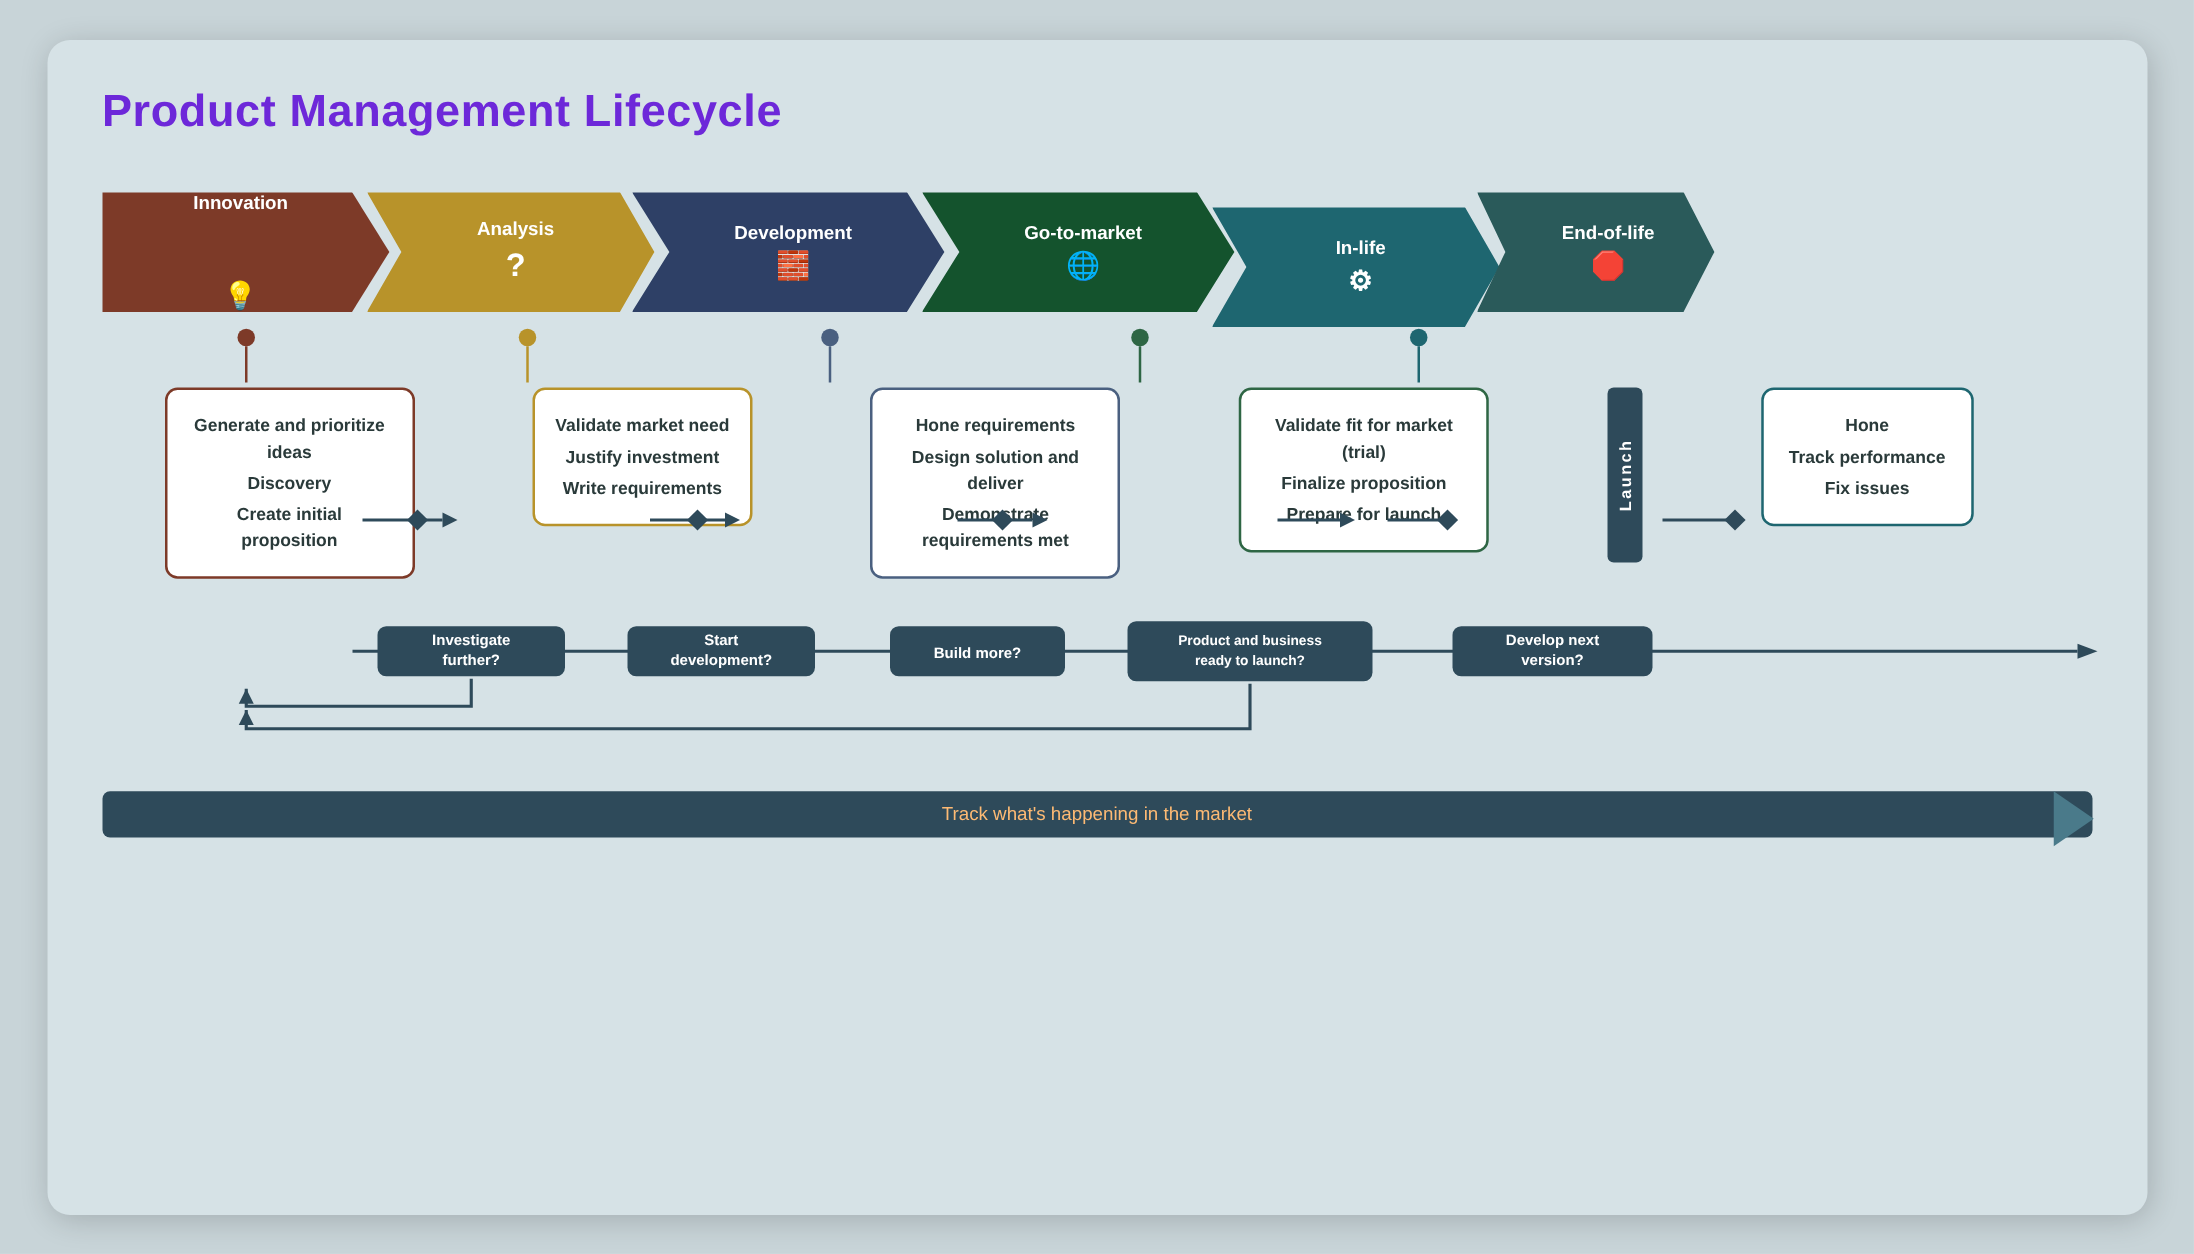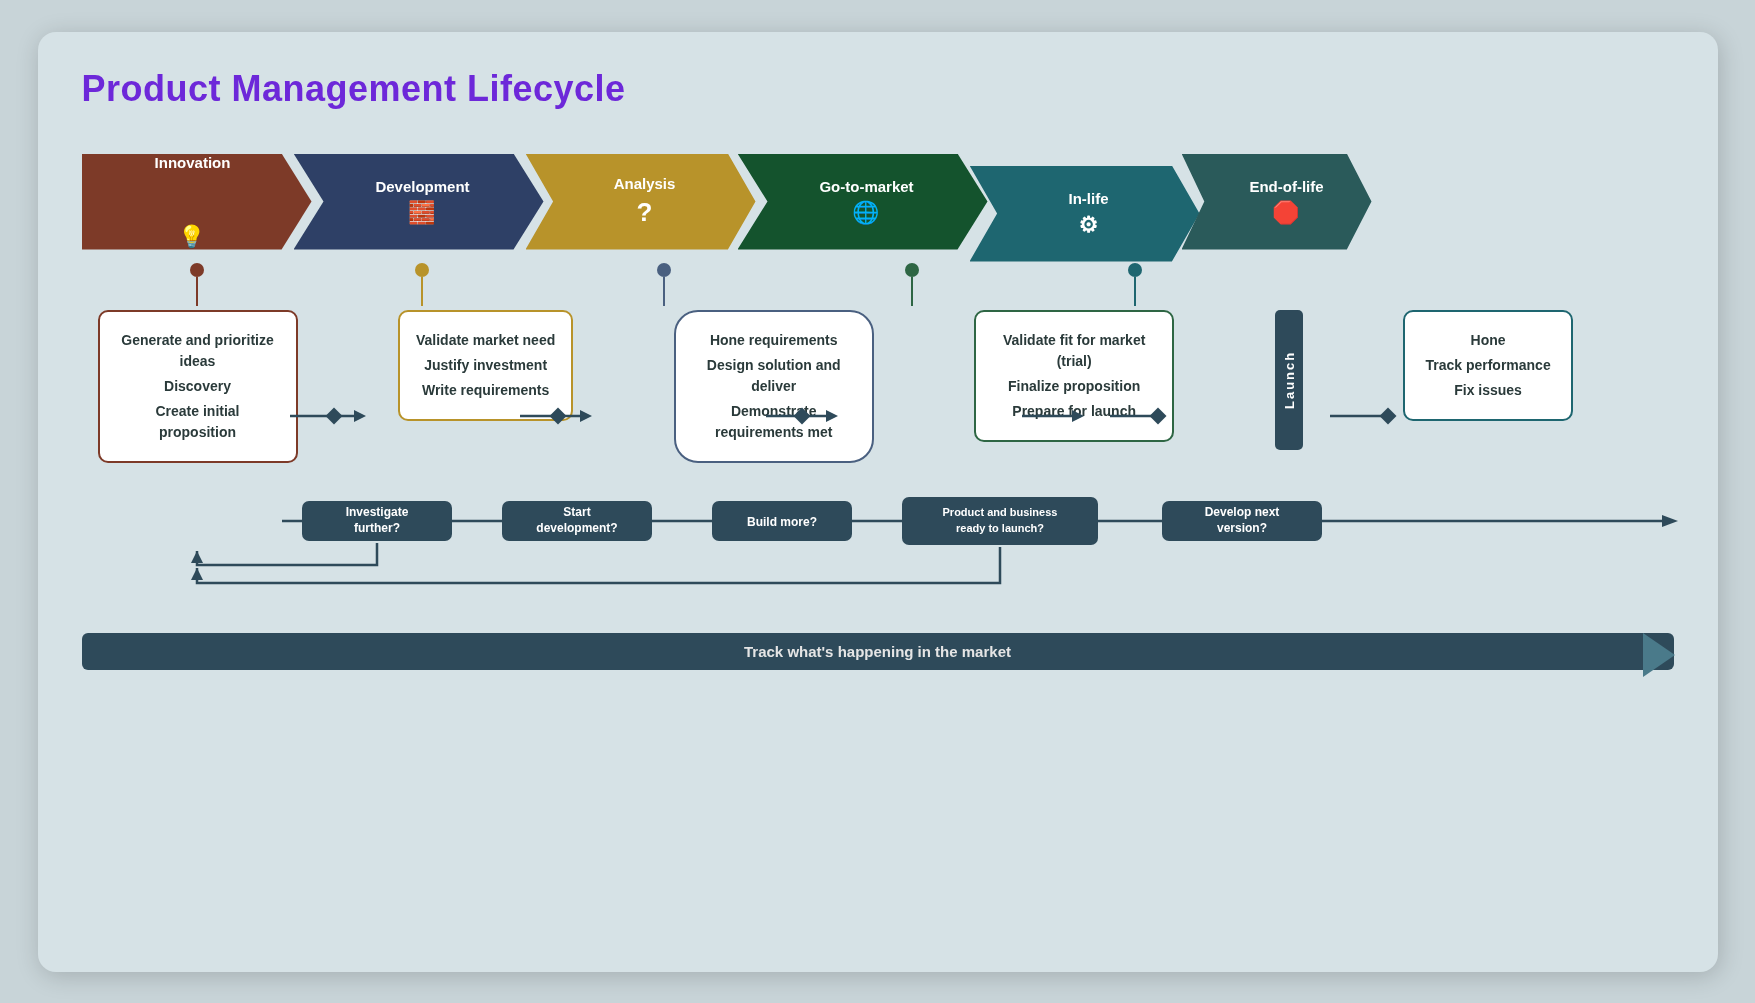--- a/index.html
+++ b/index.html
@@ -91,23 +91,23 @@
       padding: 14px 16px;
       text-align: center;
       font-size: 14px;
       line-height: 1.5;
       border: 2.5px solid;
       background: #fff;
       min-width: 170px;
       max-width: 200px;
     }
 
-    .card-innovation { border-color: #7d3a28; }
+    .card-innovation { border-color: #7d3a28; margin-left: 34px; }
     .card-analysis { border-color: #b8932a; }
-    .card-development { border-color: #4a6080; border-radius: 24px; }
+    .card-development { border-color: #4a6080; }
     .card-gtm { border-color: #2e6644; }
     .card-inlife { border-color: #1e6670; }
 
     .card p { margin: 4px 0; font-weight: 600; color: #2a3a3a; }
 
     
     .launch-strip {
       background: #2e4a5a;
       color: #fff;
       font-weight: 700;
@@ -138,23 +138,23 @@
 
     .arrows-section {
       margin-top: 32px;
       position: relative;
     }
 
     .track-bar {
       display: flex;
       align-items: center;
       background: #2e4a5a;
-      color: #e5e5e5;
+      color: #fdba74;
       font-size: 15px;
-      font-weight: 700;
+      font-weight: 400;
       padding: 10px 24px 10px 24px;
       border-radius: 6px;
       margin-top: 20px;
       position: relative;
       overflow: visible;
     }
     .track-bar-text {
       flex: 1;
       text-align: center;
     }
@@ -165,28 +165,28 @@
 <div class="outer">
   <div class="title">Product Management Lifecycle</div>
 
   <div class="arrow-row">
 
     <div class="arrow-shape arrow-chevron arrow-innovation" style="clip-path: polygon(0% 0%, 87% 0%, 100% 50%, 87% 100%, 0% 100%); min-width:230px;justify-content:space-between;">
       <span class="arrow-label">Innovation</span>
       <span class="arrow-icon">💡</span>
     </div>
 
+    <div class="arrow-shape arrow-chevron arrow-analysis" style="min-width:230px; margin-left:-18px;">
+      <span class="arrow-label">Analysis</span>
+      <span class="arrow-icon" style="font-size:26px; font-weight:900;">?</span>
+    </div>
+
     <div class="arrow-shape arrow-chevron arrow-development" style="min-width:250px; margin-left:-18px;">
       <span class="arrow-label">Development</span>
       <span class="arrow-icon">🧱</span>
-    </div>
-
-    <div class="arrow-shape arrow-chevron arrow-analysis" style="min-width:230px; margin-left:-18px;">
-      <span class="arrow-label">Analysis</span>
-      <span class="arrow-icon" style="font-size:26px; font-weight:900;">?</span>
     </div>
 
     <div class="arrow-shape arrow-chevron arrow-gtm" style="min-width:250px; margin-left:-18px;">
       <span class="arrow-label">Go-to-market</span>
       <span class="arrow-icon">🌐</span>
     </div>
 
     <div class="arrow-shape arrow-chevron arrow-inlife" style="min-width:230px; margin-left:-18px;margin-top:24px;">
       <span class="arrow-label">In-life</span>
       <span class="arrow-icon">⚙</span>

